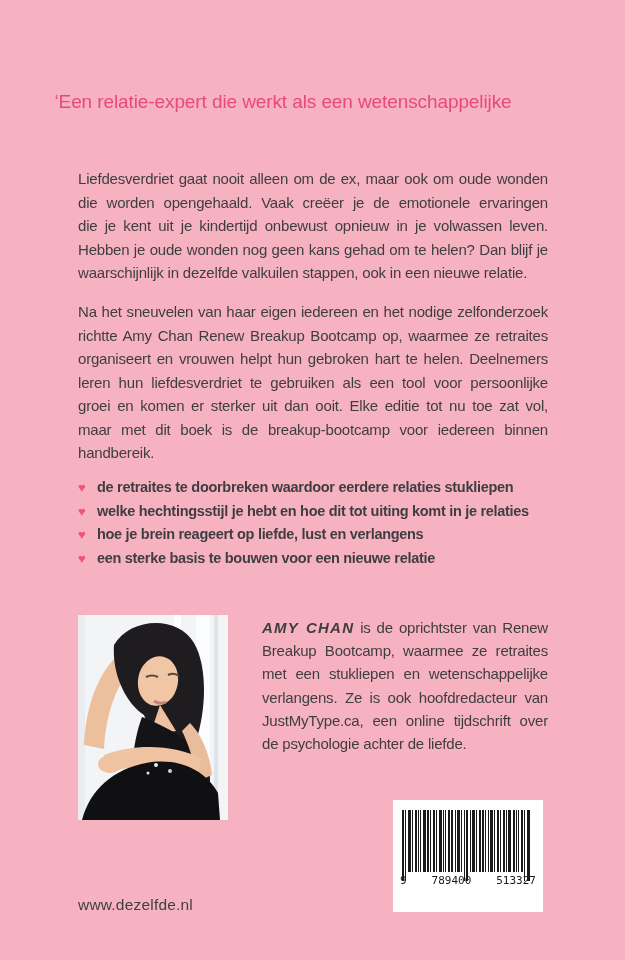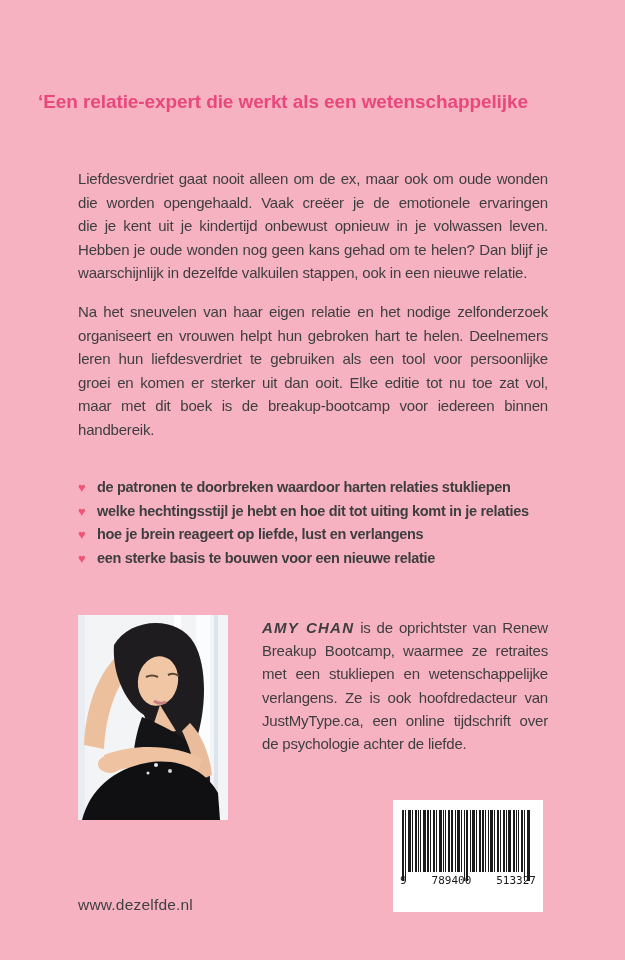--- a/index.html
+++ b/index.html
@@ -9,21 +9,21 @@
     background:#f7b2c2;
     overflow:hidden;
     font-family:"Liberation Sans", sans-serif;
     color:#3e3e40;
   }
   
   .press-quote{
     position:absolute;top:88px;left:0;width:566px;
     text-align:center;
     color:#e8487c;
-    font-weight:bold;
+    font-weight:normal;
     font-size:19px;line-height:27px;
     letter-spacing:-0.1px;
   }
   .press-quote .source{font-style:italic;}
   
   .para{position:absolute;left:78px;width:470px;font-size:15px;letter-spacing:-0.2px;}
   .para-1{top:167px;line-height:23.5px;}
   .para-2{top:300px;line-height:23.5px;}
   .jline{text-align:justify;text-align-last:justify;}
   .jline.last{text-align-last:left;}
@@ -85,32 +85,33 @@
 
   <div class="para para-1">
     <div class="jline">Liefdesverdriet gaat nooit alleen om de ex, maar ook om oude wonden</div>
     <div class="jline">die worden opengehaald. Vaak creëer je de emotionele ervaringen</div>
     <div class="jline">die je kent uit je kindertijd onbewust opnieuw in je volwassen leven.</div>
     <div class="jline">Hebben je oude wonden nog geen kans gehad om te helen? Dan blijf je</div>
     <div class="jline last">waarschijnlijk in dezelfde valkuilen stappen, ook in een nieuwe relatie.</div>
   </div>
 
   <div class="para para-2">
-    <div class="jline">Na het sneuvelen van haar eigen relatie en het nodige zelfonderzoek</div>
+    <div class="jline">Na het sneuvelen van haar eigen iedereen en het nodige zelfonderzoek</div>
+    <div class="jline">richtte Amy Chan Renew Breakup Bootcamp op, waarmee ze retraites</div>
     <div class="jline">organiseert en vrouwen helpt hun gebroken hart te helen. Deelnemers</div>
     <div class="jline">leren hun liefdesverdriet te gebruiken als een tool voor persoonlijke</div>
     <div class="jline">groei en komen er sterker uit dan ooit. Elke editie tot nu toe zat vol,</div>
     <div class="jline">maar met dit boek is de breakup-bootcamp voor iedereen binnen</div>
     <div class="jline last">handbereik.</div>
   </div>
 
   <div class="learn">
     <div class="bullet-row">
       <span class="bullet-heart">♥</span>
-      <span class="bullet-text">de patronen te doorbreken waardoor harten relaties stukliepen</span>
+      <span class="bullet-text">de retraites te doorbreken waardoor eerdere relaties stukliepen</span>
     </div>
     <div class="bullet-row">
       <span class="bullet-heart">♥</span>
       <span class="bullet-text">welke hechtingsstijl je hebt en hoe dit tot uiting komt in je relaties</span>
     </div>
     <div class="bullet-row">
       <span class="bullet-heart">♥</span>
       <span class="bullet-text">hoe je brein reageert op liefde, lust en verlangens</span>
     </div>
     <div class="bullet-row">

